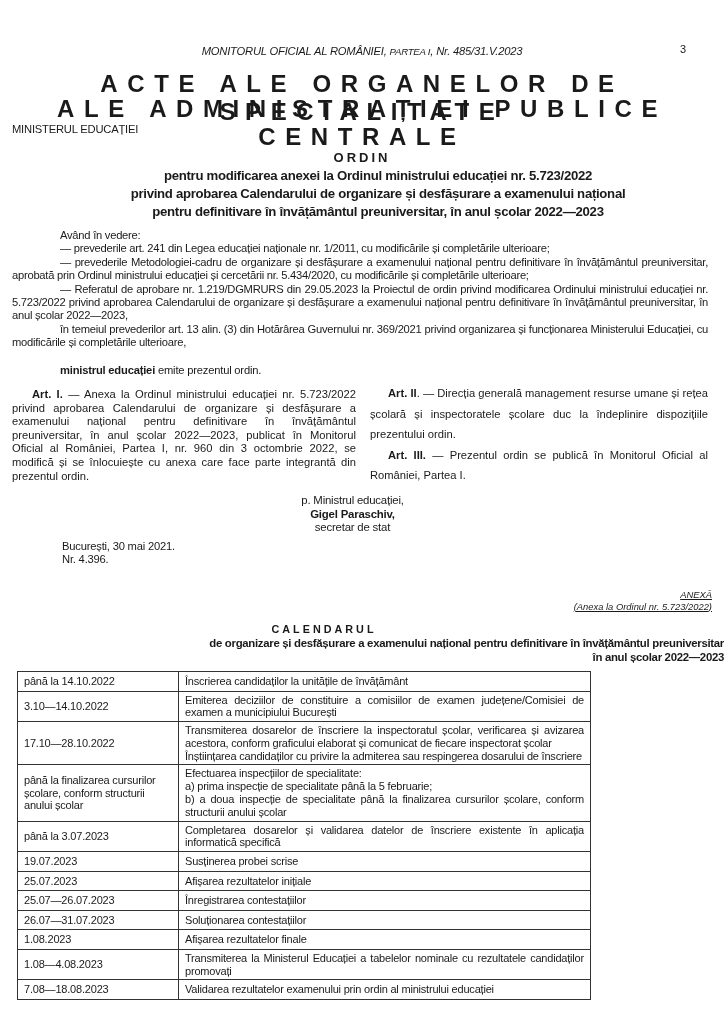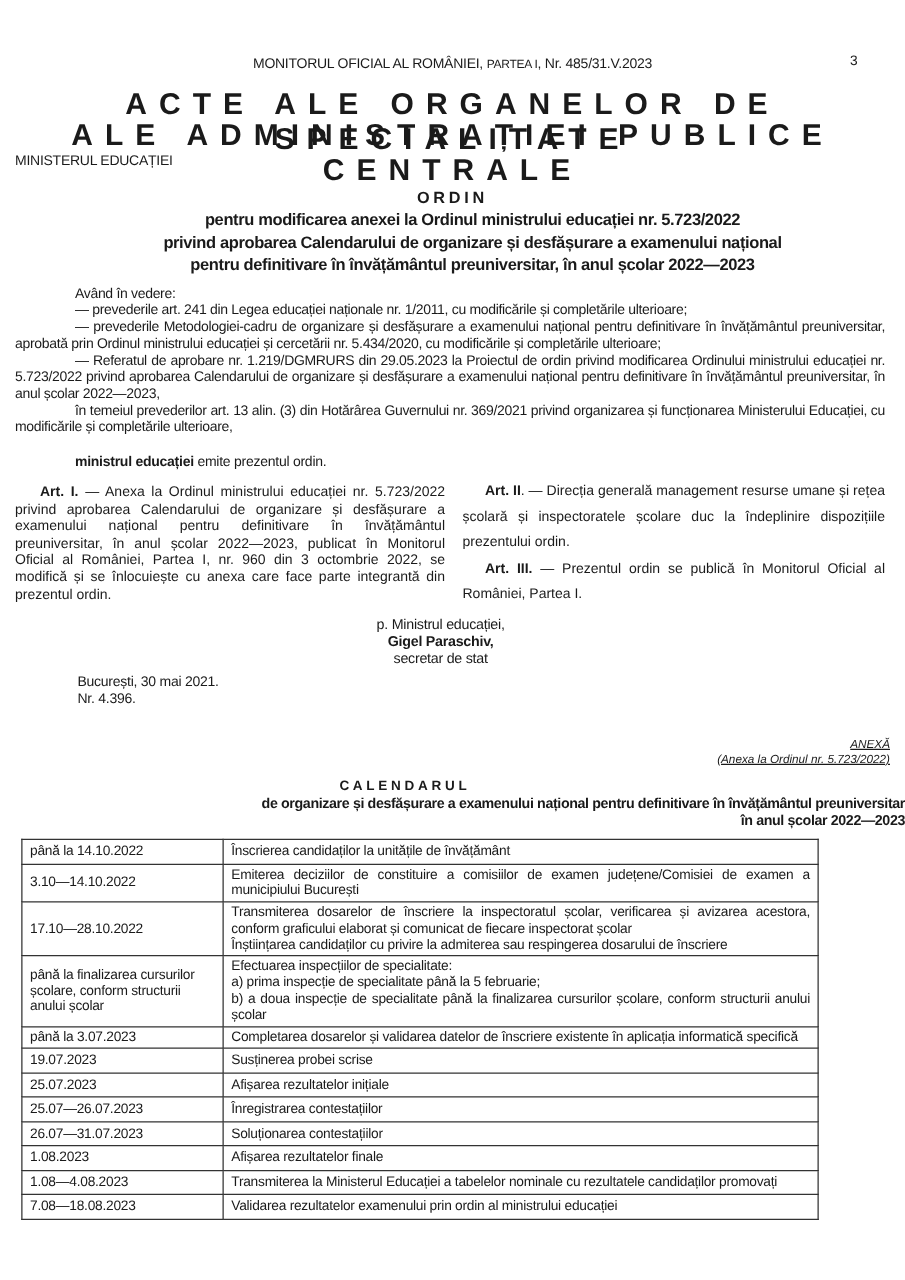--- a/index.html
+++ b/index.html
@@ -1,19 +1,19 @@
 <!DOCTYPE html>
 <html><head>
 <meta charset="utf-8">
 <style>
   html, body { margin: 0; padding: 0; background: #ffffff; }
   body { width: 724px; height: 1024px; position: relative; overflow: hidden; color: #1a1a1a;
          font-family: "Liberation Sans", "DejaVu Sans", sans-serif; }
   .abs { position: absolute; }
-  #running-header { left: 0; top: 45px; width: 724px; text-align: center; font-size: 11.2px; letter-spacing: -0.2px; }
+  #running-header { left: 0; top: 45px; width: 724px; text-align: center; font-size: 11.2px; letter-spacing: -0.2px; font-style: italic; }
   #running-header .small { font-size: 9.6px; }
   #page-number { left: 680px; top: 43px; font-size: 11px; }
   .banner { left: 0; width: 724px; text-align: center; font-weight: bold; font-size: 24px; letter-spacing: 9.6px; }
   #banner-1 { top: 70px; }
   #banner-2 { top: 95px; }
   #ministry { left: 12px; top: 123px; font-size: 11.2px; letter-spacing: -0.2px; }
   #ordin-title { left: 0; top: 150px; width: 724px; text-align: center; font-weight: bold; font-size: 13px; letter-spacing: 3px; }
   .subtitle { left: 16px; width: 724px; text-align: center; font-weight: bold; font-size: 13.2px; letter-spacing: -0.3px; }
   #sub-1 { top: 168px; }
   #sub-2 { top: 186px; }
@@ -30,21 +30,21 @@
   b.art { font-weight: bold; }
   #signature { left: 0; top: 494px; width: 705px; text-align: center; font-size: 11.4px; line-height: 13.6px; letter-spacing: -0.2px; }
   #signature .name { font-weight: bold; }
   #place-date { left: 62px; top: 540px; font-size: 11.2px; line-height: 13.4px; letter-spacing: -0.2px; }
   #annex-label { right: 12px; top: 589px; text-align: right; font-size: 9.4px; font-style: italic; line-height: 11.5px; }
   #annex-label span { text-decoration: underline; display: block; }
   #cal-title { left: 0; top: 623px; width: 648px; text-align: center; font-weight: bold; font-size: 10.8px; letter-spacing: 3px; }
   .cal-sub { left: 0; width: 724px; text-align: right; font-weight: bold; font-size: 11.4px; letter-spacing: -0.3px; }
   #cal-sub-1 { top: 637px; }
   #cal-sub-2 { top: 651px; }
-  #calendar { position: absolute; left: 17px; top: 671px; width: 638px; border-collapse: collapse;
+  #calendar { position: absolute; left: 17px; top: 671px; width: 574px; border-collapse: collapse;
               border: 1.5px solid #222; font-size: 11px; letter-spacing: -0.2px; }
   #calendar td { border: 1px solid #333; padding: 2px 6px 2px 6px; line-height: 12.8px; vertical-align: middle; }
   #calendar td.when { width: 148px; }
   #calendar td.what { text-align: justify; }
   #calendar td.what .line { display: block; text-align-last: left; }
   #calendar tr.single td { height: 14.5px; }
 </style>
 </head>
 <body>
 

